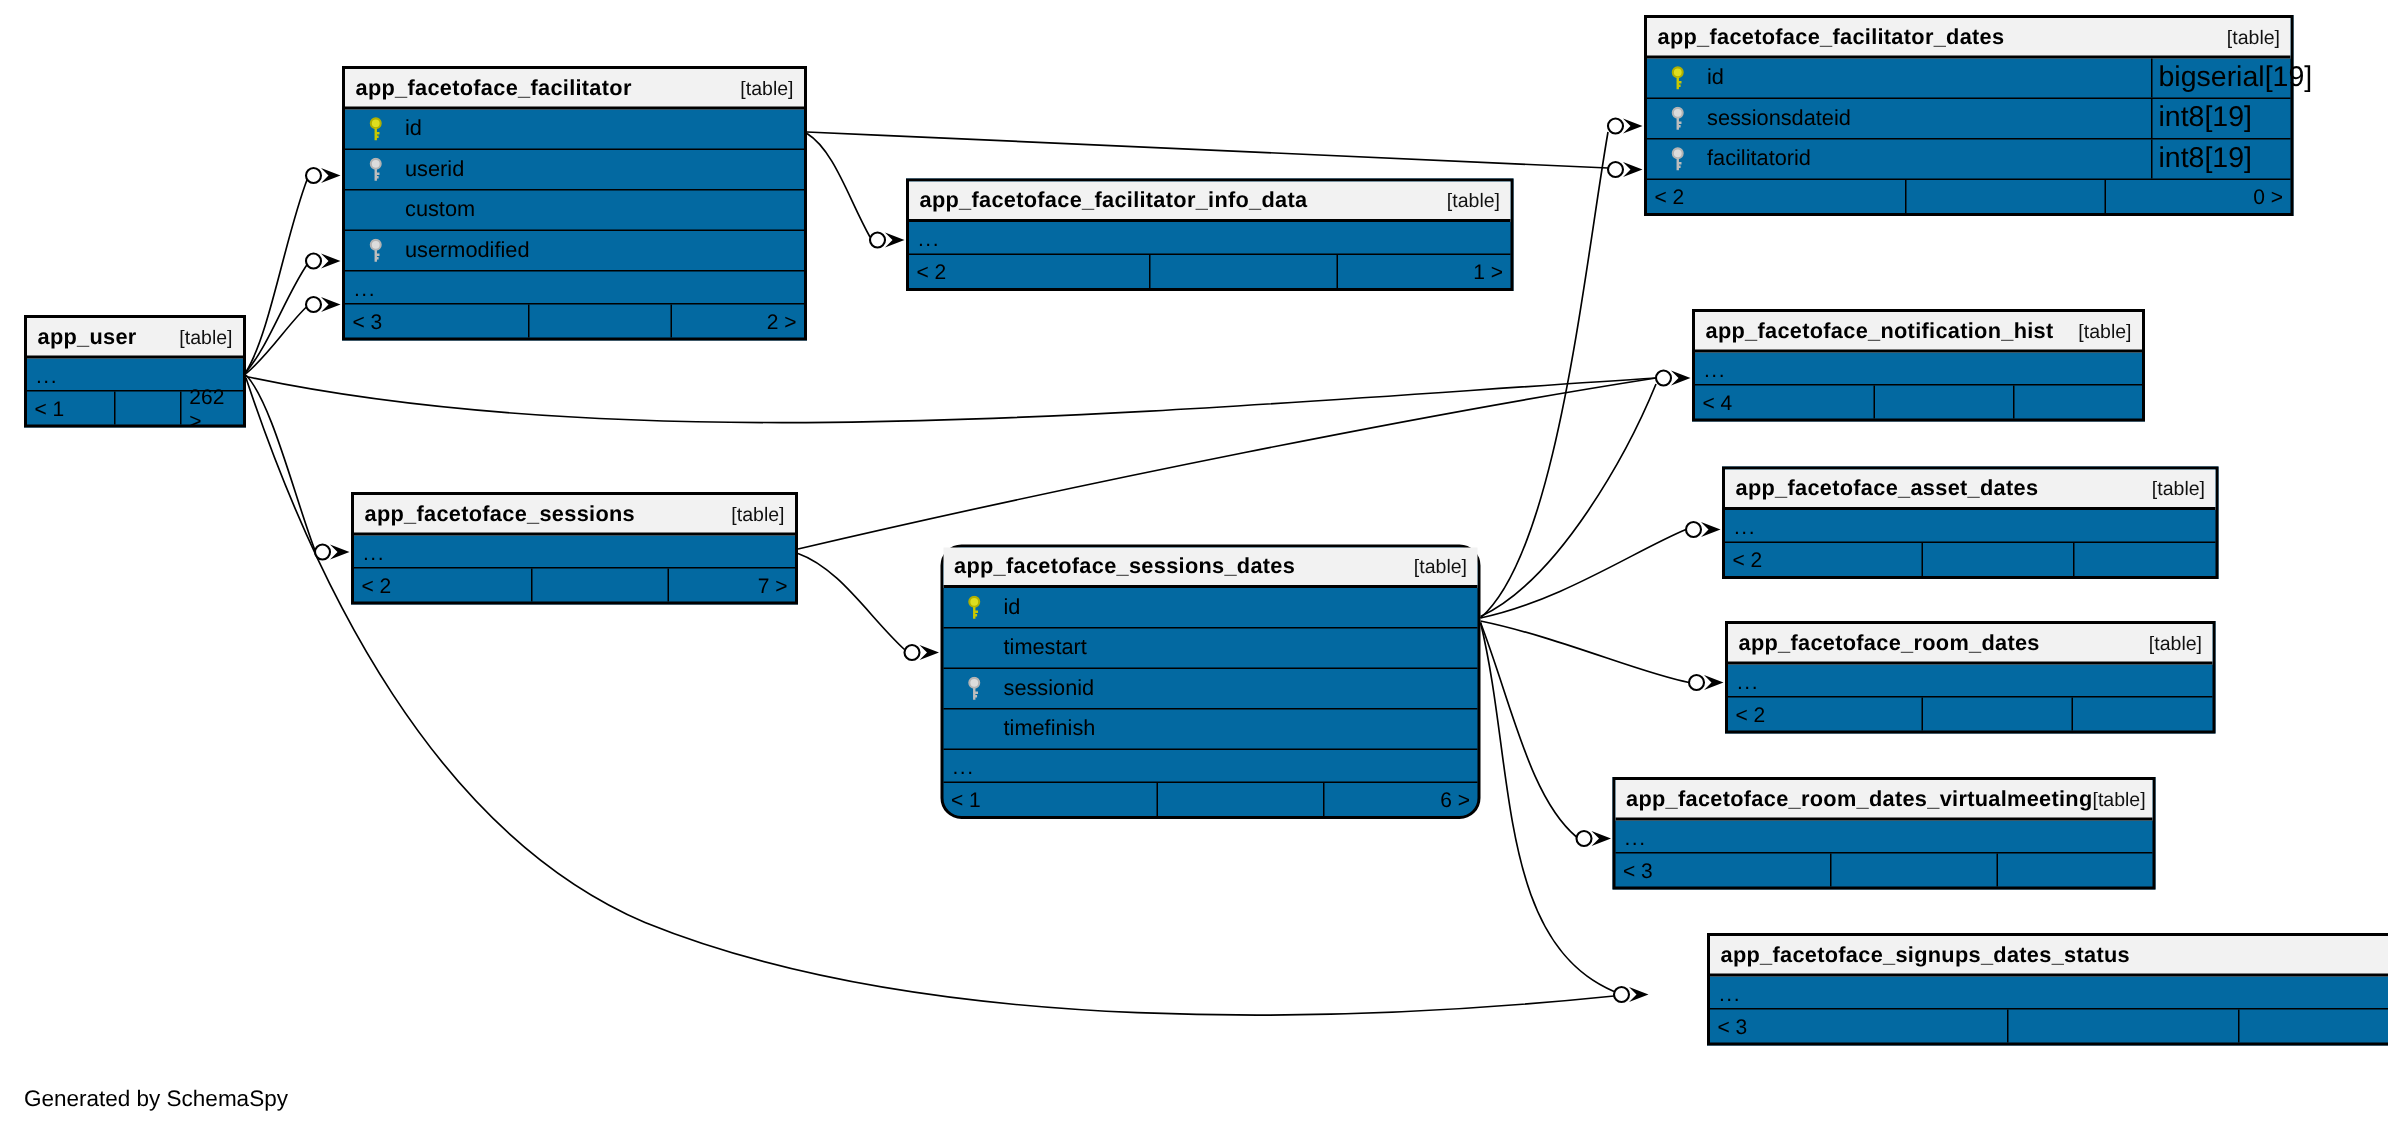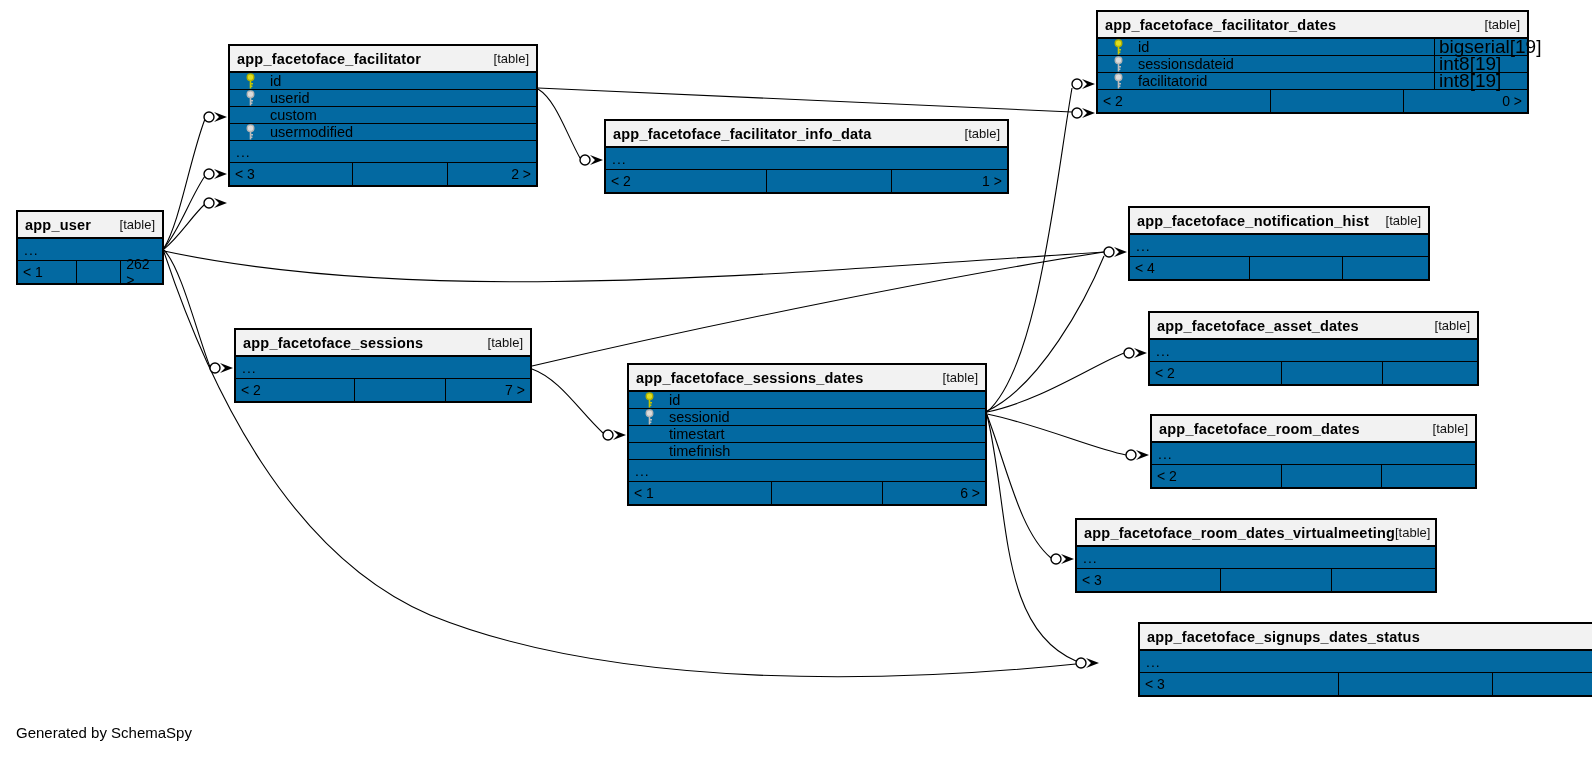--- a/index.html
+++ b/index.html
@@ -28,21 +28,21 @@
     display: flex; align-items: center; justify-content: space-between;
     background: #f2f2f2;
     height: 27px;
     padding: 0 7px;
     border-bottom: 2px solid #000;
   }
   .tbl-title { font-weight: bold; font-size: 14.5px; letter-spacing: 0.2px; }
   .tbl-type { font-size: 13px; color: #111; }
   .row {
     display: flex; align-items: center;
-    height: 17px;
+    height: 27px;
     border-bottom: 1px solid #000;
   }
   .row .keycell { width: 40px; display: flex; justify-content: center; align-items: center; flex: none; }
   .row .fname { flex: 1; font-size: 14.5px; }
   .row .ftype {
     flex: none; width: 93px; align-self: stretch;
     border-left: 1px solid #000;
     display: flex; align-items: center;
     padding-left: 4px; font-size: 19px;
   }
@@ -271,48 +271,48 @@
       <span class="tbl-type">[table]</span>
     </div>
     <div class="row ell">...</div>
     <div class="foot">
       <span class="fc fc1">&lt; 2</span>
       <span class="fc fc2"></span>
       <span class="fc fc3">7 &gt;</span>
     </div>
   </div>
 
-  <div class="tbl" style="left:627px; top:363px; width:360px;">
+  <div class="tbl" style="left:627px; top:363px; width:360px;border-radius:14px;">
     <div class="tbl-head">
       <span class="tbl-title">app_facetoface_sessions_dates</span>
       <span class="tbl-type">[table]</span>
     </div>
     <div class="row">
       <span class="keycell">
         <svg class="keyicon" width="11" height="17" viewBox="0 0 11 17">
             <circle cx="5.5" cy="4.2" r="3.3" fill="#dede1f" stroke="#b0b000" stroke-width="1.4"></circle>
             <path d="M5.5 7.5 V15.5 M5.5 10.8 H8 M5.5 13.2 H7.4" stroke="#c8c800" stroke-width="1.6" fill="none"></path>
           </svg>
       </span>
       <span class="fname">id</span>
     </div>
     <div class="row">
-      <span class="keycell">
-        <svg class="keyicon" width="11" height="17" viewBox="0 0 11 17">
-            <circle cx="5.5" cy="4.2" r="3.3" fill="#dcdcdc" stroke="#b4b4b4" stroke-width="1.4"></circle>
-            <path d="M5.5 7.5 V15.5 M5.5 10.8 H8 M5.5 13.2 H7.4" stroke="#bdbdbd" stroke-width="1.6" fill="none"></path>
-          </svg>
-      </span>
-      <span class="fname">sessionid</span>
-    </div>
-    <div class="row">
       <span class="keycell"></span>
       <span class="fname">timestart</span>
     </div>
     <div class="row">
+      <span class="keycell">
+        <svg class="keyicon" width="11" height="17" viewBox="0 0 11 17">
+            <circle cx="5.5" cy="4.2" r="3.3" fill="#dcdcdc" stroke="#b4b4b4" stroke-width="1.4"></circle>
+            <path d="M5.5 7.5 V15.5 M5.5 10.8 H8 M5.5 13.2 H7.4" stroke="#bdbdbd" stroke-width="1.6" fill="none"></path>
+          </svg>
+      </span>
+      <span class="fname">sessionid</span>
+    </div>
+    <div class="row">
       <span class="keycell"></span>
       <span class="fname">timefinish</span>
     </div>
     <div class="row ell">...</div>
     <div class="foot">
       <span class="fc fc1">&lt; 1</span>
       <span class="fc fc2"></span>
       <span class="fc fc3">6 &gt;</span>
     </div>
   </div>

